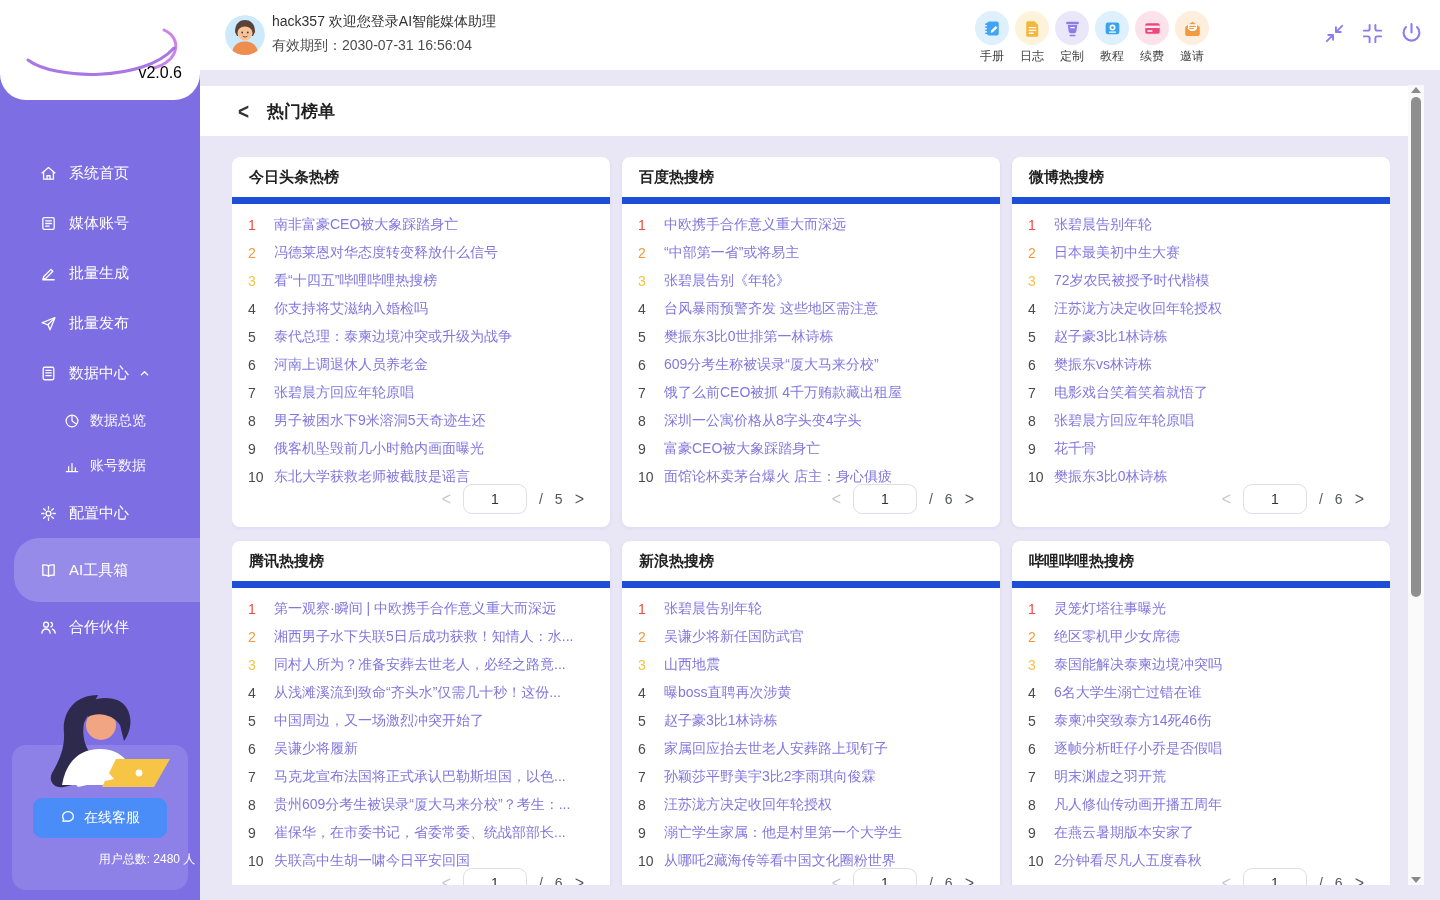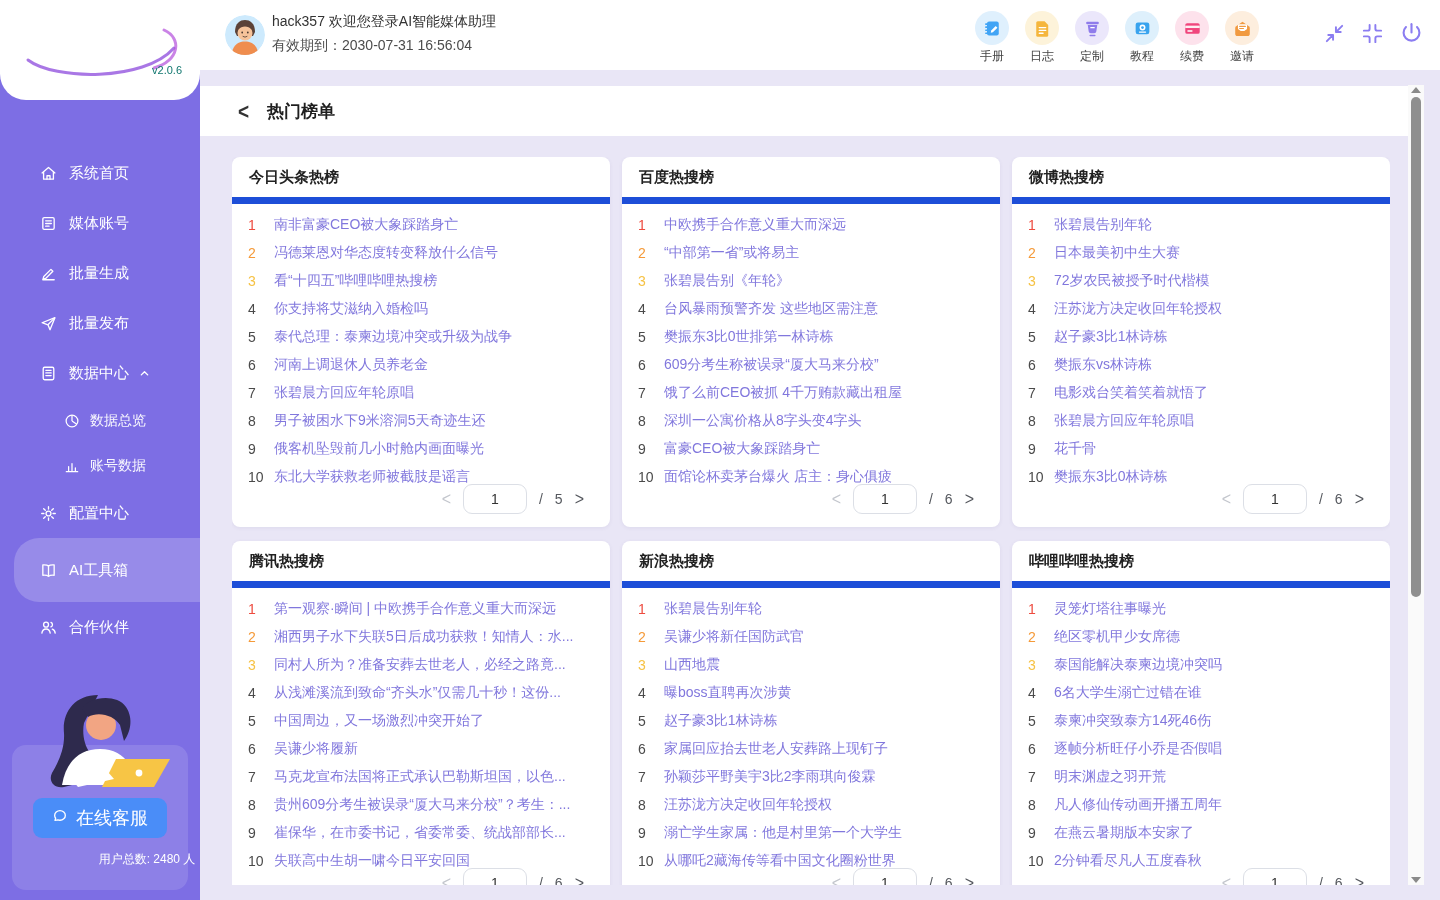--- a/index.html
+++ b/index.html
@@ -10,40 +10,40 @@
   }
   
   .sidebar{position:absolute;left:0;top:0;width:200px;height:900px;background:#7d6ee4;z-index:5;}
   .logo-area{position:absolute;left:0;top:0;width:200px;height:100px;background:#fff;border-radius:0 0 26px 26px;}
   .logo-text{
     position:absolute;left:20px;top:16px;font-size:35px;font-weight:800;font-style:italic;letter-spacing:1px;
     background:linear-gradient(95deg,#7b57e8 10%,#b44fdc 55%,#8a5ce8 95%);
     -webkit-background-clip:text;background-clip:text;color:transparent;white-space:nowrap;
   }
   .logo-swoosh{position:absolute;left:14px;top:8px;width:176px;height:78px;pointer-events:none;}
-  .logo-version{position:absolute;right:18px;top:64px;font-size:11px;color:#0f766e;}
+  .logo-version{position:absolute;right:18px;top:64px;font-size:16px;color:#000000;}
   .side-nav{position:absolute;left:0;top:148px;right:0;}
   .side-item{height:50px;display:flex;align-items:center;padding-left:40px;color:#fff;font-size:15px;cursor:pointer;white-space:nowrap;}
   .side-item .icon{display:flex;margin-right:12px;color:#fff;}
   .side-item.sub{height:45px;padding-left:64px;font-size:14px;color:rgba(255,255,255,.95);}
   .side-item.sub .icon{margin-right:10px;}
   .side-item.active{background:rgba(255,255,255,.2);border-radius:25px 0 0 25px;margin-left:14px;padding-left:26px;height:64px;}
   .chev{margin-left:10px;display:flex;color:#fff;}
   
   .service-box{position:absolute;left:12px;top:745px;width:176px;height:145px;border-radius:14px;background:rgba(255,255,255,.13);}
   .service-illu{position:absolute;left:6px;top:-56px;width:164px;height:110px;}
   .service-btn{position:absolute;left:21px;top:53px;width:134px;height:40px;border-radius:9px;background:#4a8df8;color:#fff;
-    display:flex;align-items:center;justify-content:center;gap:8px;font-size:18px;cursor:pointer;z-index:2;}
+    display:flex;align-items:center;justify-content:center;gap:8px;font-size:14px;cursor:pointer;z-index:2;}
   .service-stat{position:absolute;left:0;top:106px;width:100%;text-align:center;color:#fff;font-size:12px;padding-left:47px;}
   
   .header{position:absolute;left:200px;top:0;width:1240px;height:70px;background:#fff;z-index:4;}
   .avatar{position:absolute;left:25px;top:15px;width:40px;height:40px;border-radius:50%;overflow:hidden;}
   .welcome-line{position:absolute;left:72px;top:13px;font-size:14px;color:#333;white-space:nowrap;}
   .validity-line{position:absolute;left:72px;top:37px;font-size:14px;color:#4c4c4c;white-space:nowrap;}
-  .features{position:absolute;left:773px;top:11px;display:flex;gap:12px;}
+  .features{position:absolute;left:773px;top:11px;display:flex;gap:2px;}
   .feature{width:38px;display:flex;flex-direction:column;align-items:center;cursor:pointer;}
   .feature-circle{width:34px;height:34px;border-radius:50%;display:flex;align-items:center;justify-content:center;}
   .feature-label{margin-top:3px;font-size:12px;color:#444;white-space:nowrap;}
   .win-controls{position:absolute;right:16px;top:21px;display:flex;align-items:center;gap:15px;color:#8b7df1;}
   .win-controls .wicon{display:flex;cursor:pointer;}
   
   .content{position:absolute;left:200px;top:70px;width:1240px;height:830px;background:#e9e6f6;overflow:hidden;}
   .title-bar{position:absolute;left:0;top:16px;width:1208px;height:50px;background:#fff;display:flex;align-items:center;padding-left:38px;box-sizing:border-box;}
   .back-chev{font-size:19px;color:#333;font-weight:600;cursor:pointer;line-height:1;transform:scaleY(1.15);}
   .page-title{margin-left:18px;font-size:17px;font-weight:700;color:#1f1f1f;}

